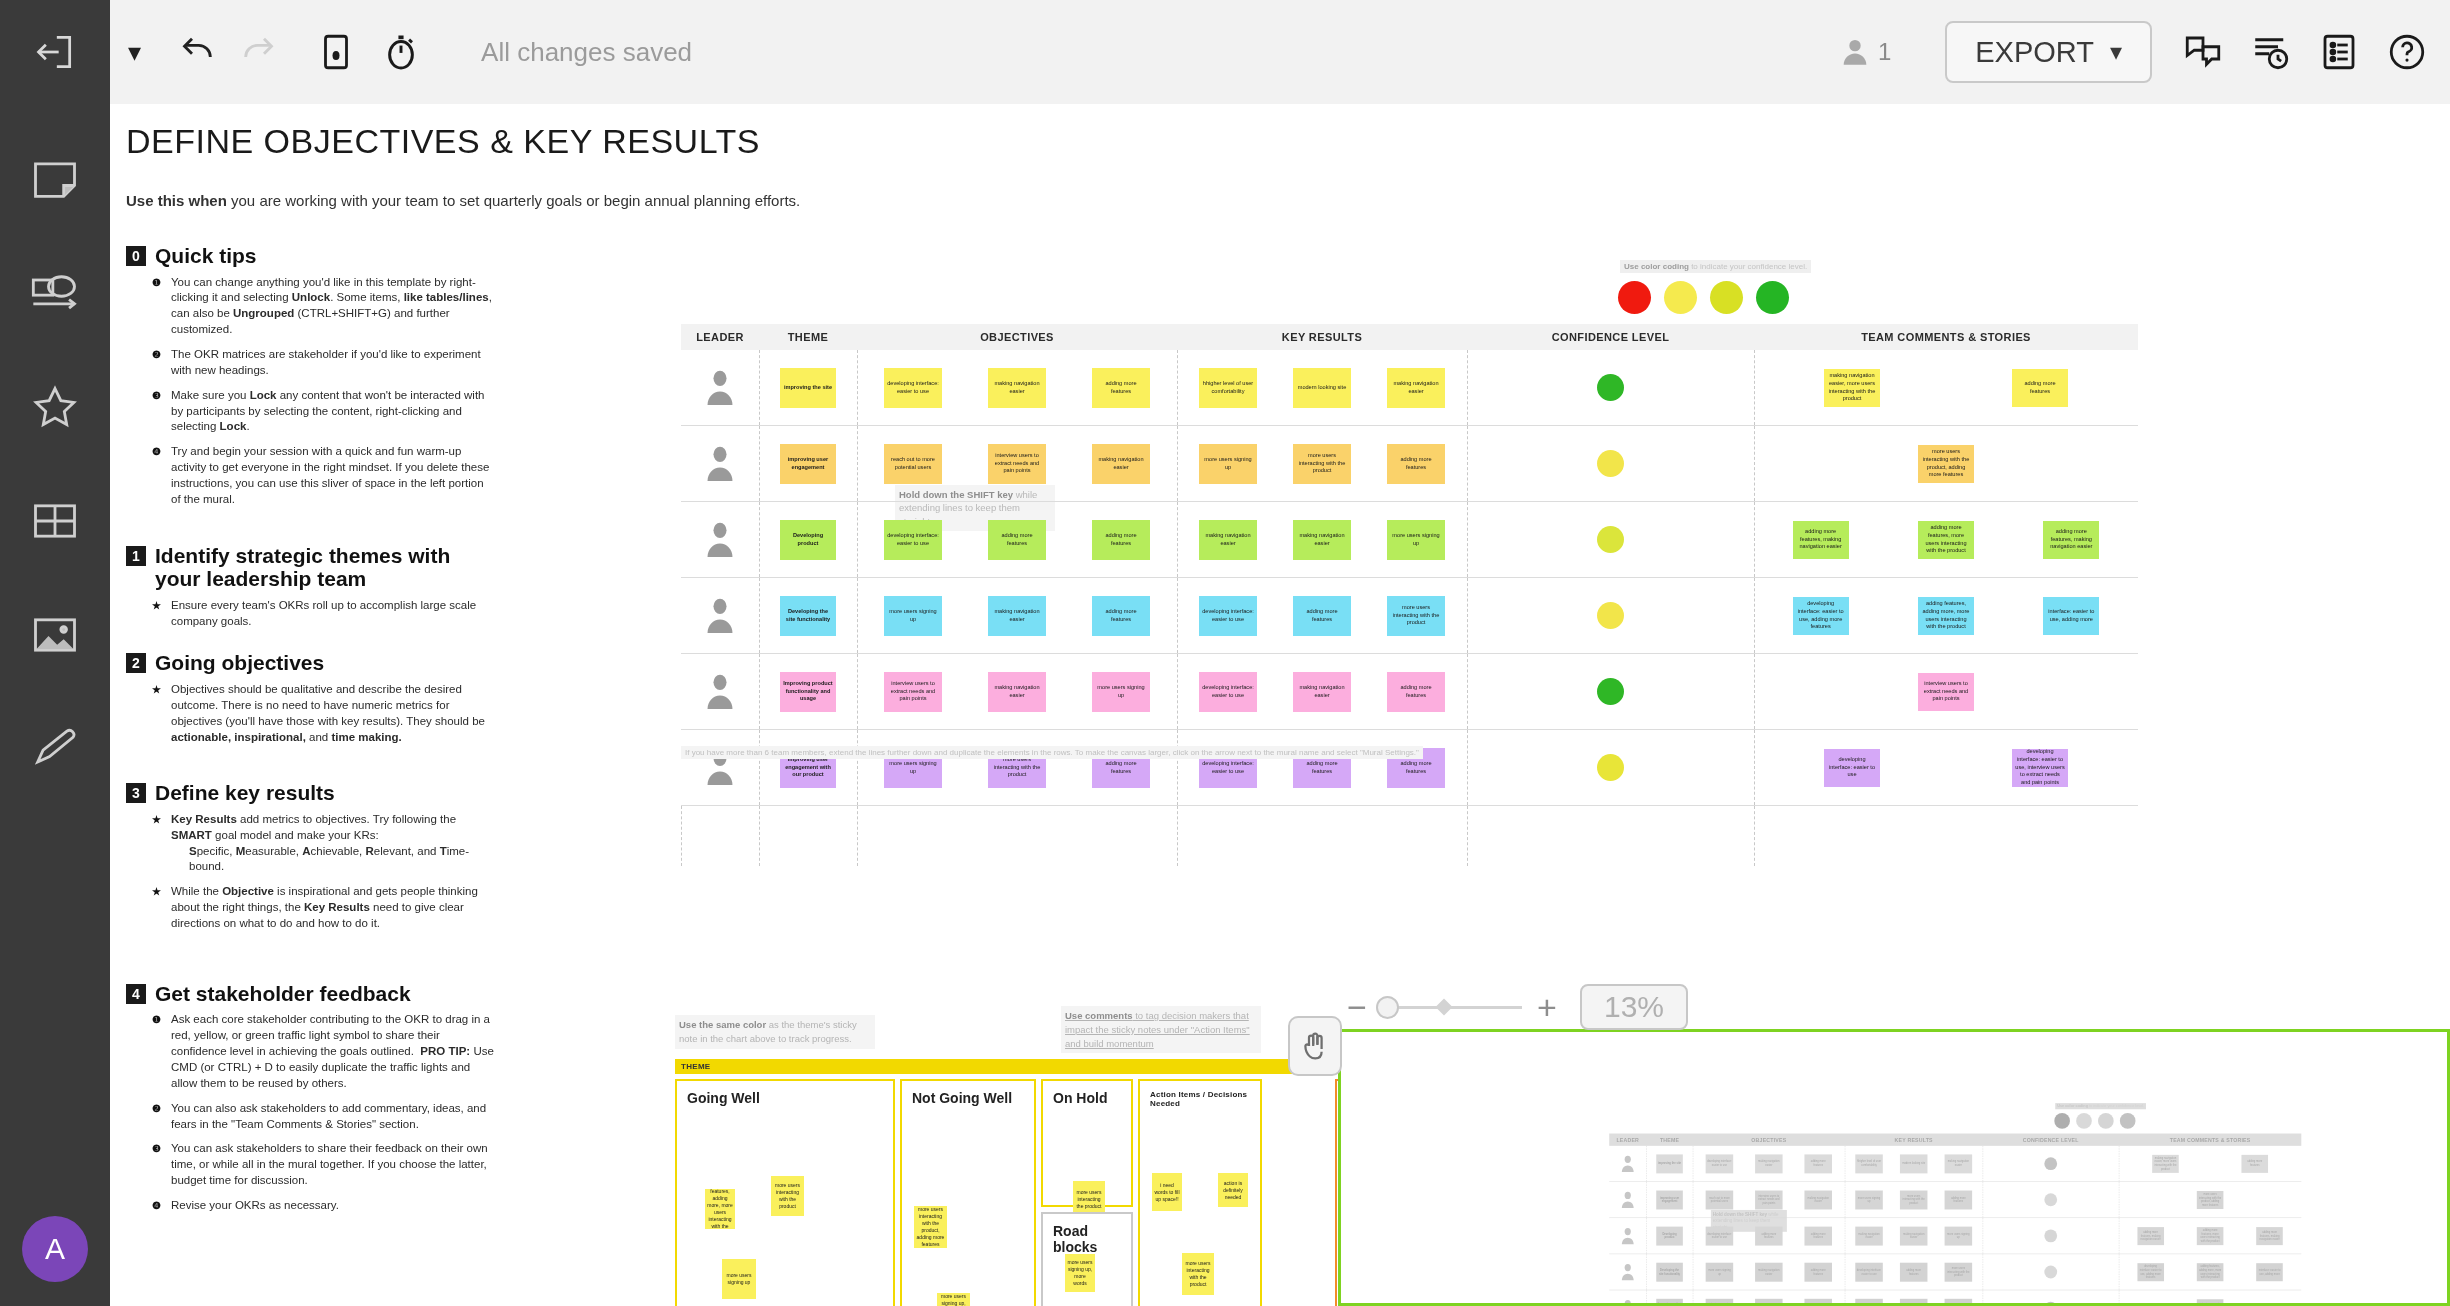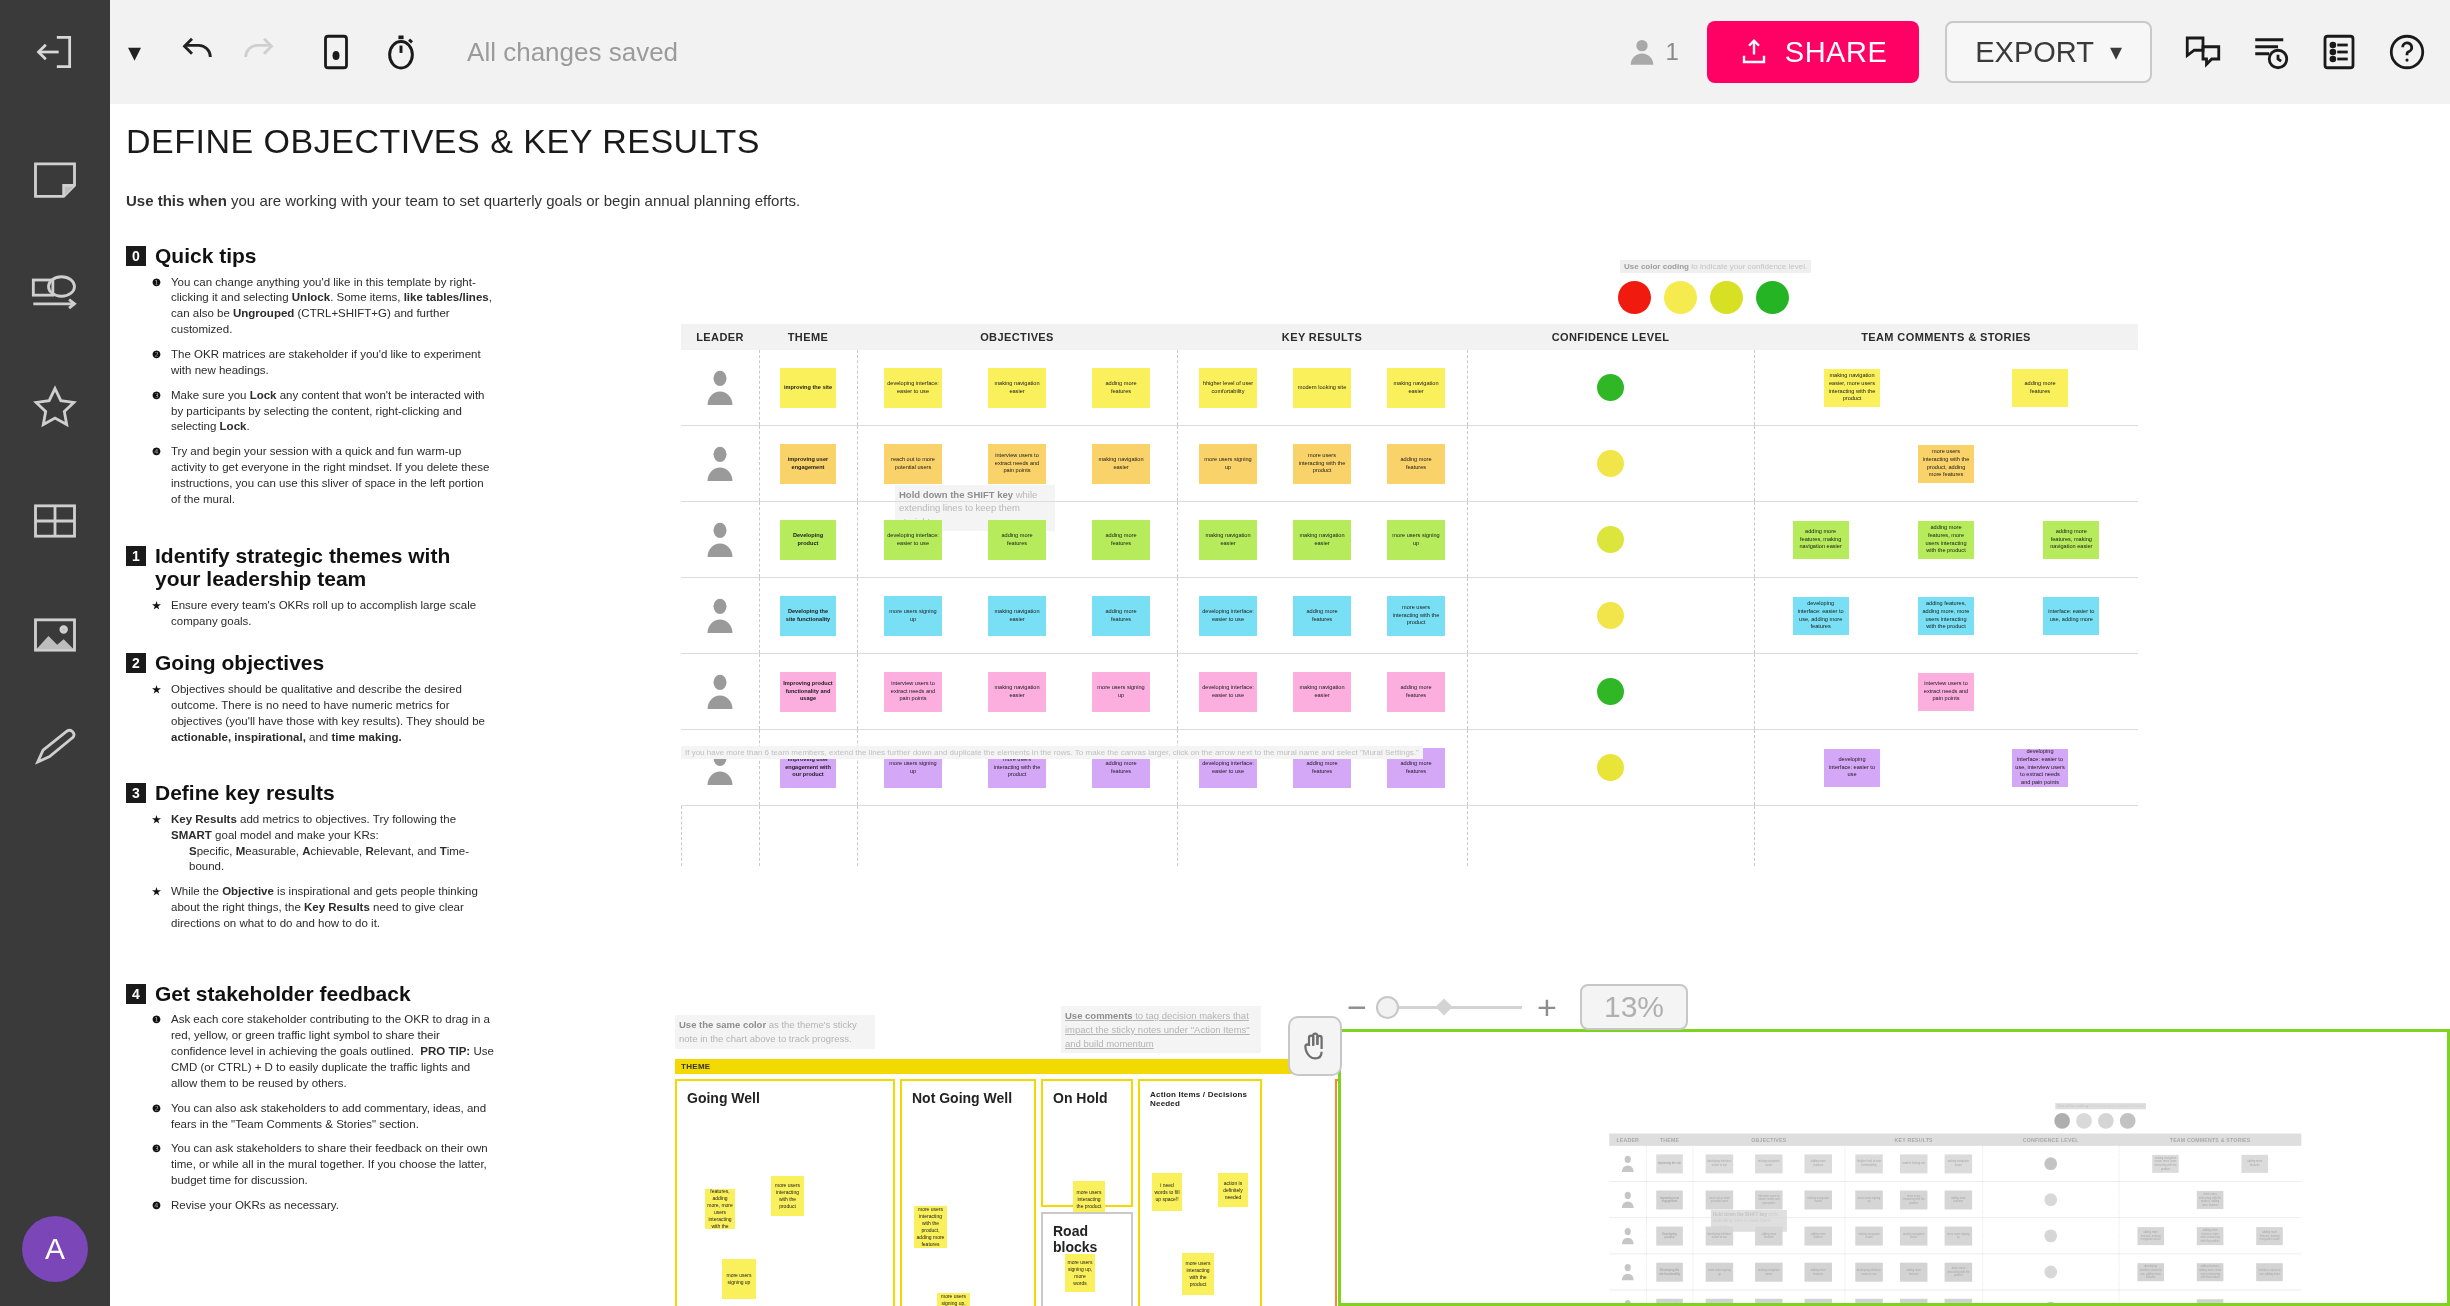--- a/index.html
+++ b/index.html
@@ -23,21 +23,21 @@
     cursor: pointer;
   }
   #doc-title {
     font-size: 38px; color: #222; margin-left: 35px; white-space: nowrap;
     font-weight: 400;
   }
   .caret-down { margin-left: 18px; font-size: 26px; color: #222; }
   .icon-btn { display: flex; align-items: center; justify-content: center; cursor: pointer; }
   #undo-redo { display: flex; align-items: center; gap: 22px; margin-left: 36px; }
   #present-timer { display: flex; align-items: center; gap: 22px; margin-left: 36px; }
-  #saved-text { margin-left: 44px; font-size: 26px; color: #9b9b9b; white-space: nowrap; }
+  #saved-text { margin-left: 58px; font-size: 26px; color: #9b9b9b; white-space: nowrap; }
   #topbar-right { margin-left: auto; display: flex; align-items: center; gap: 0px; padding-right: 22px; }
   #member-count { display: flex; align-items: center; gap: 6px; margin-right: 28px; }
   #member-count .num { font-size: 24px; color: #8a8a8a; }
   #share-btn {
     background: #ff0065; color: #fff; border: none; border-radius: 8px;
     height: 62px; padding: 0 32px; font-size: 29px; letter-spacing: .5px;
     display: flex; align-items: center; gap: 16px; cursor: pointer;
     font-family: "Liberation Sans", sans-serif;
   }
   #export-btn {
@@ -249,28 +249,20 @@
 
   <div id="topbar-right">
     <div id="member-count">
       <svg width="34" height="34" viewBox="0 0 24 24" fill="#a9a9a9">
         <circle cx="12" cy="7.5" r="4"></circle>
           <path d="M4 21c0-4.4 3.6-8 8-8s8 3.6 8 8z"></path>
       </svg>
       <span class="num">1</span>
     </div>
 
-    <button id="share-btn">
-      <svg width="30" height="30" viewBox="0 0 24 24" fill="none" stroke="#fff" stroke-width="1.9">
-        <path d="M12 3v11"></path>
-          <path d="M8 7l4-4 4 4"></path>
-          <path d="M4 15v5h16v-5"></path>
-      </svg>
-      <span>SHARE</span>
-    </button>
 
     <button id="export-btn">
       <span>EXPORT</span>
       <span style="font-size:24px;">▾</span>
     </button>
 
     <div id="right-icons">
       <div class="icon-btn">
         <svg width="42" height="42" viewBox="0 0 24 24" fill="none" stroke="#1a1a1a" stroke-width="1.6">
           <path d="M3 4h9v7H7l-4 3z"></path>

